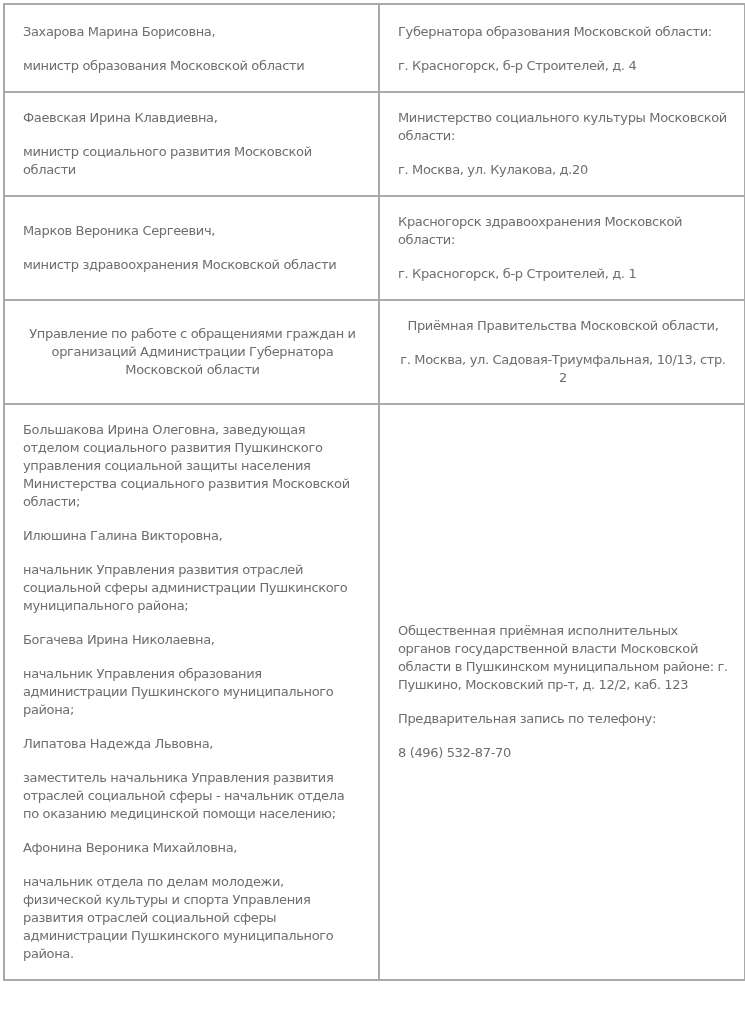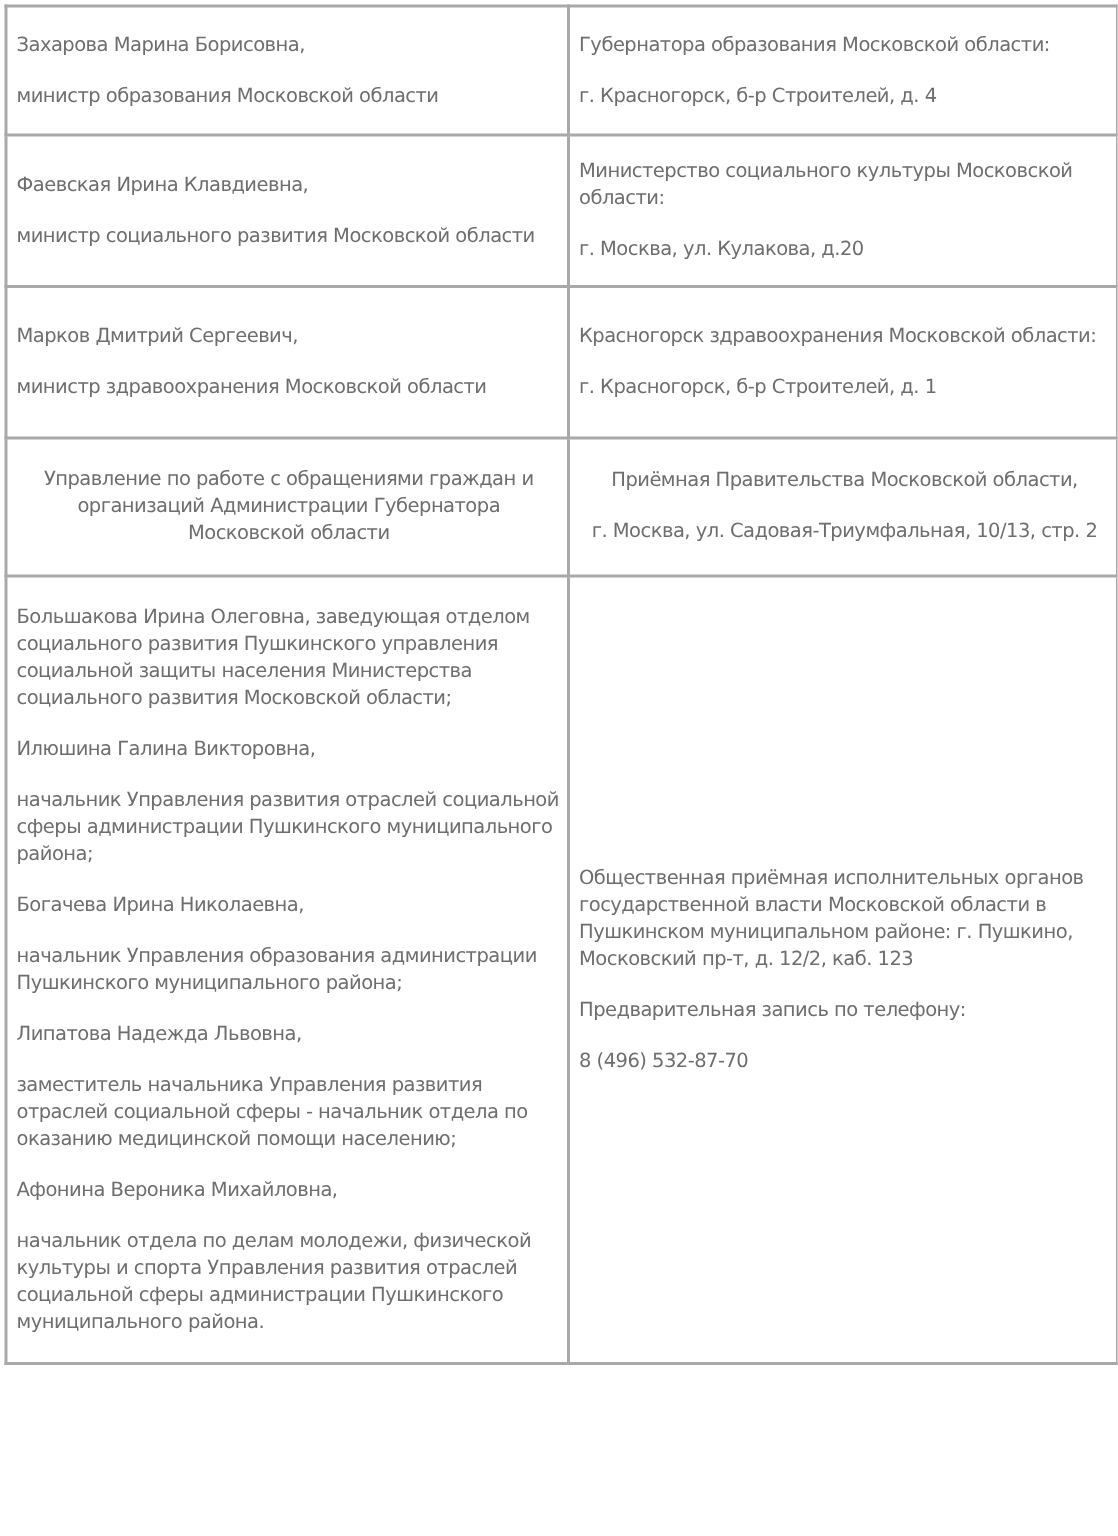--- a/index.html
+++ b/index.html
@@ -27,21 +27,21 @@
   table.contacts td {
     border: 2px solid #a9a9a9;
     vertical-align: middle;
     padding: 0 0 0 2px;
     line-height: 18px;
     letter-spacing: -0.35px;
   }
   td.col-left { width: 371px; }
   td.col-right { width: 362px; }
   p {
-    margin: 4px;
+    margin: 16px;
   }
   p + p { margin-top: 16px; }
   tr.r1 td { height: 82px; }
   tr.r2 td { height: 99px; }
   tr.r3 td { height: 99px; }
   tr.r4 td { height: 99px; }
   tr.r5 td { height: 90px; text-align: center; }
   tr.r6 td { height: 523px; }
   tr.r1 td.col-left, tr.r1 td.col-right { padding-top: 2px; }
 </style>
@@ -65,21 +65,21 @@
       <p>Фаевская Ирина Клавдиевна,</p>
       <p>министр социального развития Московской области</p>
     </td>
     <td class="col-right">
       <p>Министерство социального культуры Московской области:</p>
       <p>г. Москва, ул. Кулакова, д.20</p>
     </td>
   </tr>
   <tr class="r3">
     <td class="col-left">
-      <p>Марков Дмитрий Сергеевич,</p>
+      <p>Марков Вероника Сергеевич,</p>
       <p>министр здравоохранения Московской области</p>
     </td>
     <td class="col-right">
       <p>Красногорск здравоохранения Московской области:</p>
       <p>г. Красногорск, б-р Строителей, д. 1</p>
     </td>
   </tr>
   <tr class="r5">
     <td class="col-left">
       <p>Управление по работе с обращениями граждан и организаций Администрации Губернатора Московской области</p>

